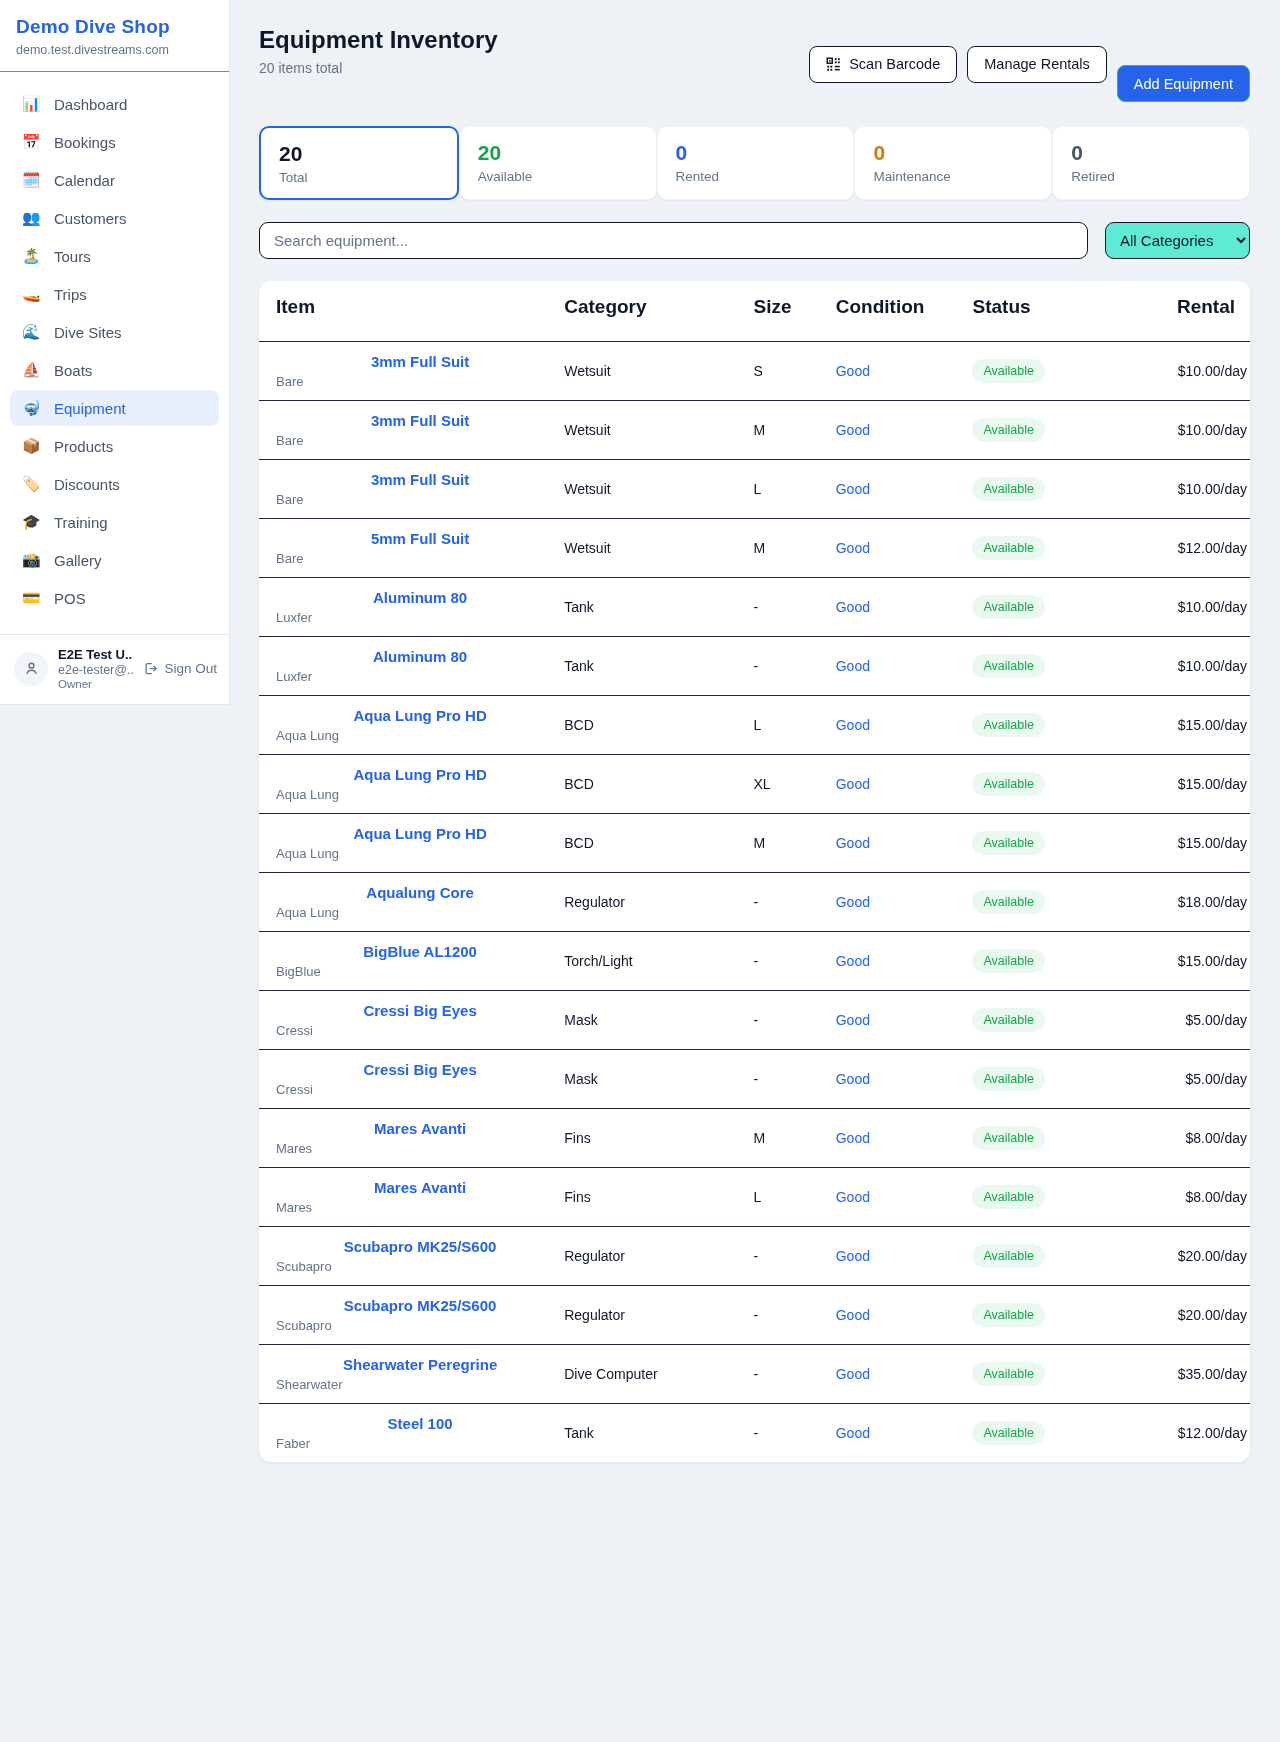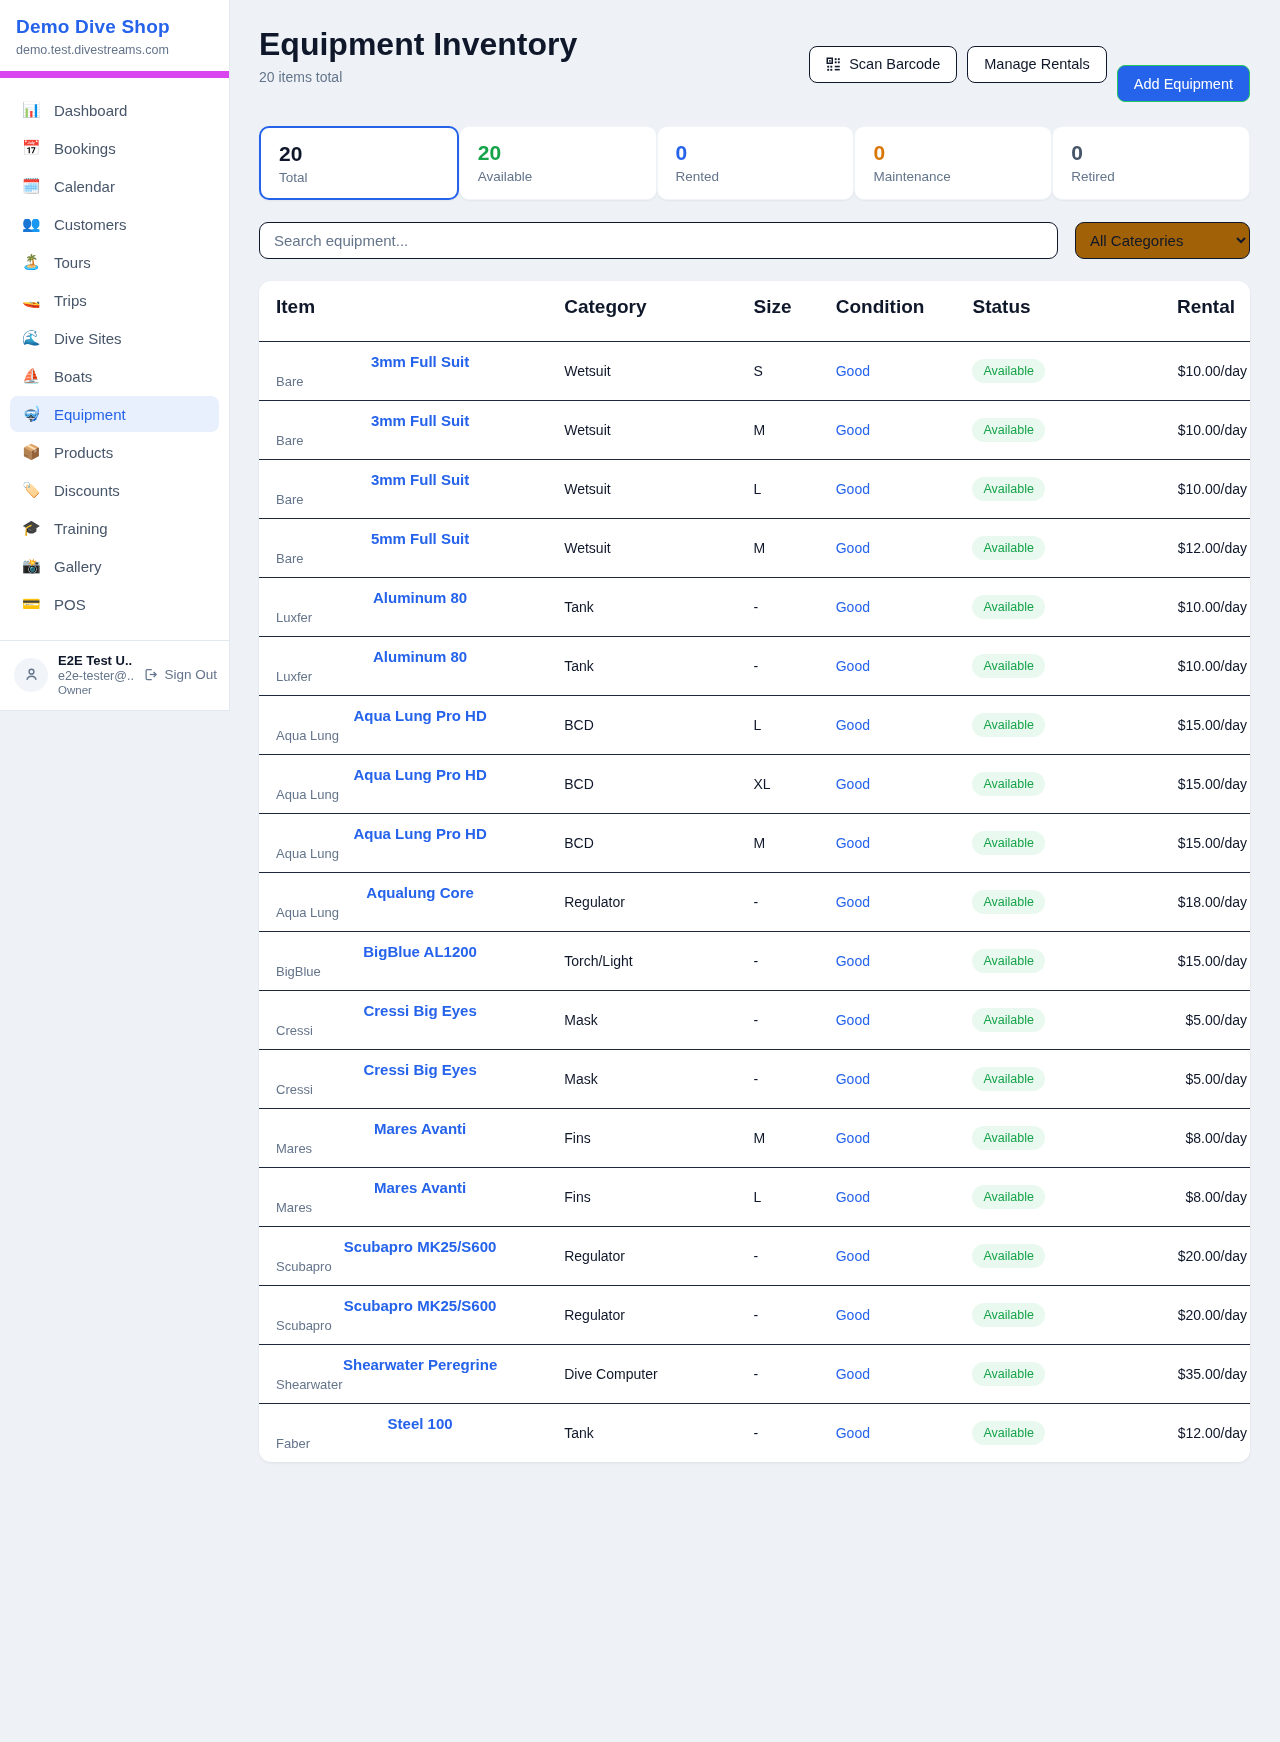--- a/index.html
+++ b/index.html
@@ -12,21 +12,21 @@
     align-items:flex-start;
   }
   
   .sidebar {
     width:230px; min-width:230px;
     background:#ffffff;
     border-right:1px solid #e2e8f0;
     border-bottom:1px solid #e2e8f0;
     display:flex; flex-direction:column;
   }
-  .brand-block { padding:16px 16px 14px 16px; border-bottom:7px solid #d946ef; }
+  .brand-block { padding:16px 16px 14px 16px; border-bottom:1px solid #d946ef; }
   .brand { color:#2563eb; font-size:19px; font-weight:bold; letter-spacing:.2px; }
   .brand-domain { color:#64748b; font-size:12.5px; margin-top:5px; }
   .nav { padding:14px 10px 10px 10px; display:flex; flex-direction:column; gap:2px; }
   .nav-item {
     display:flex; align-items:center; gap:12px;
     padding:9px 12px; border-radius:8px;
     color:#475569; font-size:15px; cursor:pointer;
   }
   .nav-item .nav-icon { width:20px; font-size:15px; text-align:center; }
   .nav-item.active { background:#e8effd; color:#2563eb; }
@@ -46,21 +46,21 @@
   .user-email { font-size:12.5px; color:#64748b; white-space:nowrap; overflow:hidden; margin-top:1px; }
   .user-role { font-size:11.5px; color:#64748b; margin-top:1px; }
   .signout {
     display:flex; align-items:center; gap:6px;
     color:#64748b; font-size:13.5px; background:none; border:none; cursor:pointer;
     font-family:inherit; flex:none;
   }
   
   .main { flex:1; padding:26px 30px 40px 29px; }
   .page-header { display:flex; justify-content:space-between; align-items:flex-start; }
-  .page-title { font-size:32px; font-weight:bold; color:#0f172a; }
+  .page-title { font-size:24px; font-weight:bold; color:#0f172a; }
   .page-subtitle { font-size:14px; color:#64748b; margin-top:6px; }
   .header-actions { display:flex; gap:10px; align-items:center; }
   .btn {
     height:37px; padding:0 16px; border-radius:8px; font-size:14.5px;
     display:inline-flex; align-items:center; gap:8px; cursor:pointer;
     font-family:inherit;
   }
   .btn-outline { background:#fff; border:1px solid #0f172a; color:#0f172a; }
   .btn-primary { background:#2563eb; border:1px solid #22c55e; color:#fff;margin-top:39px; }
   
@@ -75,22 +75,22 @@
   .stat-label { font-size:13.5px; color:#64748b; margin-top:4px; }
   
   .filters { display:flex; gap:17px; margin-top:22px; }
   .search-input {
     flex:1; height:37px; border:1px solid #0f172a; border-radius:9px;
     padding:12px 14px; font-size:15px; color:#0f172a; background:#fff;
     font-family:inherit;
   }
   .search-input::placeholder { color:#64748b; }
   .category-select {
-    width:175px; height:37px; border:1px solid #0f172a; border-radius:9px;
-    background:#a16207; font-size:15px; padding:0 10px; color:#0f172a;
+    width:145px; height:37px; border:1px solid #0f172a; border-radius:9px;
+    background:#5eead4; font-size:15px; padding:0 10px; color:#0f172a;
     font-family:inherit;
   }
   
   .table-card {
     background:#fff; border-radius:12px; margin-top:22px;
     box-shadow:0 1px 3px rgba(15,23,42,.08);
     overflow:hidden;
   }
   table { width:100%; border-collapse:collapse; table-layout:fixed; }
   thead th {

